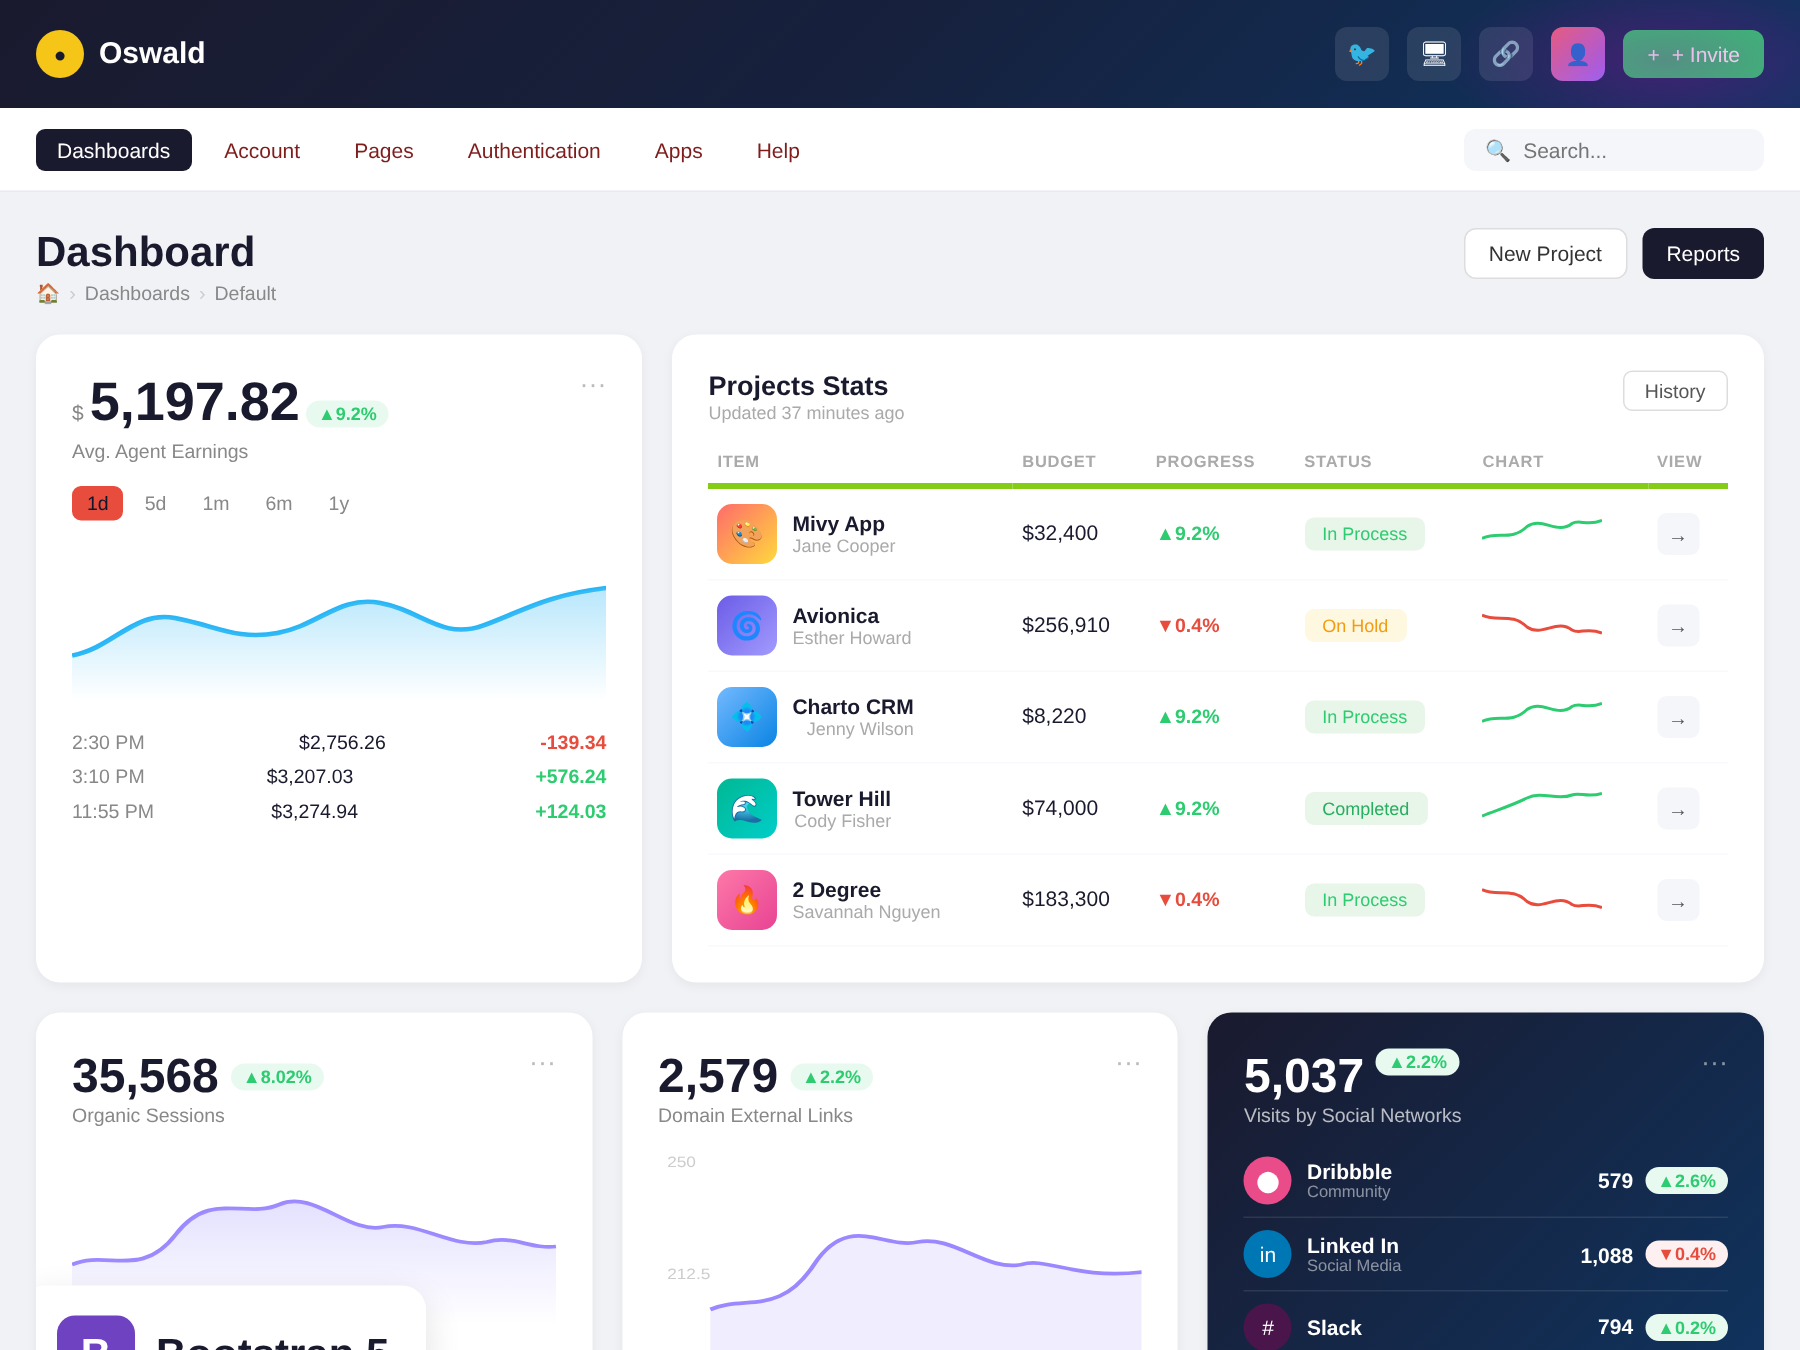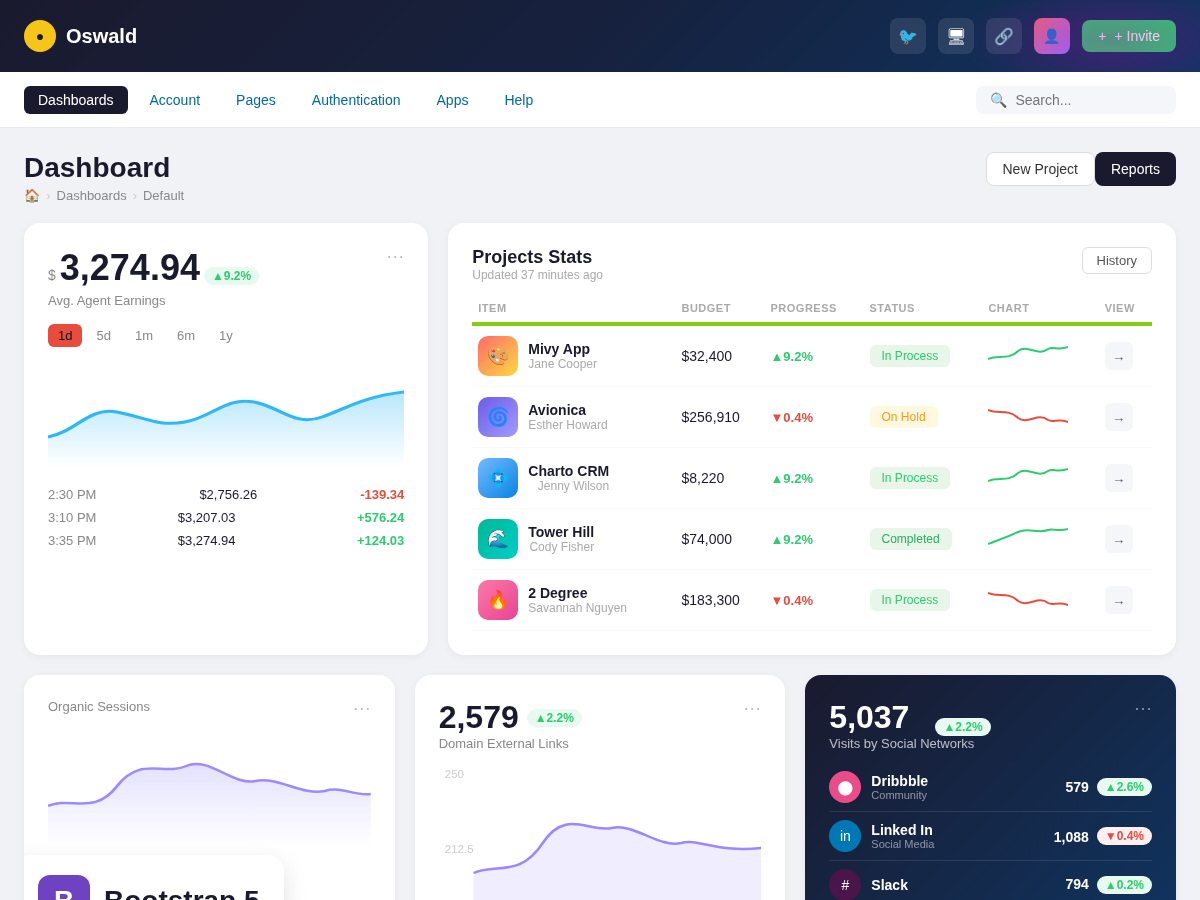--- a/index.html
+++ b/index.html
@@ -84,21 +84,21 @@
       padding: 0 24px;
       border-bottom: 1px solid #e8eaf0;
       gap: 8px;
       position: relative;
       z-index: 10;
     }
     .sec-nav-item {
       padding: 6px 14px;
       border-radius: 6px;
       font-size: 14px;
-      color: #0369a1;
+      color: #7f1d1d;
       cursor: pointer;
       font-weight: 500;
     }
     .sec-nav-item.active {
       background: #1a1a2e;
       color: white;
     }
     .sec-nav-search {
       margin-left: auto;
       display: flex;
@@ -140,21 +140,21 @@
     .breadcrumb {
       display: flex;
       align-items: center;
       gap: 6px;
       font-size: 13px;
       color: #888;
     }
     .breadcrumb-sep { color: #ccc; }
     .page-header-actions {
       display: flex;
-      gap: 0;
+      gap: 10px;
     }
     .btn-new-project {
       border: 1px solid #ddd;
       background: white;
       padding: 8px 16px;
       border-radius: 8px;
       cursor: pointer;
       font-size: 14px;
       color: #333;
     }
@@ -413,21 +413,21 @@
     </div>
   </div>
 
   <div class="cards-row">
 
     <div class="card">
       <div class="card-top-row">
         <div>
           <div class="earnings-amount">
             <span class="dollar-sign">$</span>
-            <span class="amount-value">3,274.94</span>
+            <span class="amount-value">5,197.82</span>
             <span class="badge-up">▲9.2%</span>
           </div>
           <div class="card-subtitle">Avg. Agent Earnings</div>
         </div>
         <button class="more-btn">···</button>
       </div>
 
       <div class="time-filters">
         <button class="time-filter-btn active">1d</button>
         <button class="time-filter-btn">5d</button>
@@ -454,21 +454,21 @@
           <span class="earnings-time">2:30 PM</span>
           <span class="earnings-val">$2,756.26</span>
           <span class="earnings-change-neg">-139.34</span>
         </div>
         <div class="earnings-row">
           <span class="earnings-time">3:10 PM</span>
           <span class="earnings-val">$3,207.03</span>
           <span class="earnings-change-pos">+576.24</span>
         </div>
         <div class="earnings-row">
-          <span class="earnings-time">3:35 PM</span>
+          <span class="earnings-time">11:55 PM</span>
           <span class="earnings-val">$3,274.94</span>
           <span class="earnings-change-pos">+124.03</span>
         </div>
       </div>
     </div>
 
     <div class="card">
       <div class="projects-header">
         <div>
           <div class="projects-title">Projects Stats</div>
@@ -597,20 +597,24 @@
         </tbody>
       </table>
     </div>
   </div>
 
   <div class="bottom-row">
 
     <div class="card" style="position:relative;overflow:hidden;">
       <div class="card-top-row">
         <div>
+          <div style="display:flex;align-items:center;gap:8px;">
+            <span class="org-amount">35,568</span>
+            <span class="badge-up">▲8.02%</span>
+          </div>
           <div class="org-subtitle">Organic Sessions</div>
         </div>
         <button class="more-btn">···</button>
       </div>
       <div style="height:120px;position:relative;margin-bottom:12px;">
         <svg width="100%" height="120" viewBox="0 0 280 120" preserveAspectRatio="none">
           <defs>
             <linearGradient id="purpleGrad" x1="0" y1="0" x2="0" y2="1">
               <stop offset="0%" stop-color="#a29bfe" stop-opacity="0.3"></stop>
               <stop offset="100%" stop-color="#a29bfe" stop-opacity="0.0"></stop>
@@ -651,21 +655,21 @@
           <text x="5" y="90" font-size="10" fill="#ccc">212.5</text>
           <path d="M30,110 C50,100 70,115 90,80 C110,45 130,70 150,65 C170,60 190,85 210,80 C225,75 240,90 280,85" fill="none" stroke="#9c88ff" stroke-width="2.5"></path>
           <path d="M30,110 C50,100 70,115 90,80 C110,45 130,70 150,65 C170,60 190,85 210,80 C225,75 240,90 280,85 L280,150 L30,150 Z" fill="rgba(156,136,255,0.15)"></path>
         </svg>
       </div>
     </div>
 
     <div class="card social-card">
       <div class="card-top-row">
         <div>
-          <div style="display:flex;align-items:flex-end;gap:26px;">
+          <div style="display:flex;align-items:flex-start;gap:8px;">
             <span style="font-size:32px;font-weight:700;color:white;">5,037</span>
             <span class="badge-up">▲2.2%</span>
           </div>
           <div class="social-subtitle">Visits by Social Networks</div>
         </div>
         <button class="more-btn" style="color:rgba(255,255,255,0.5);">···</button>
       </div>
 
       <div class="social-row">
         <div class="social-left">

